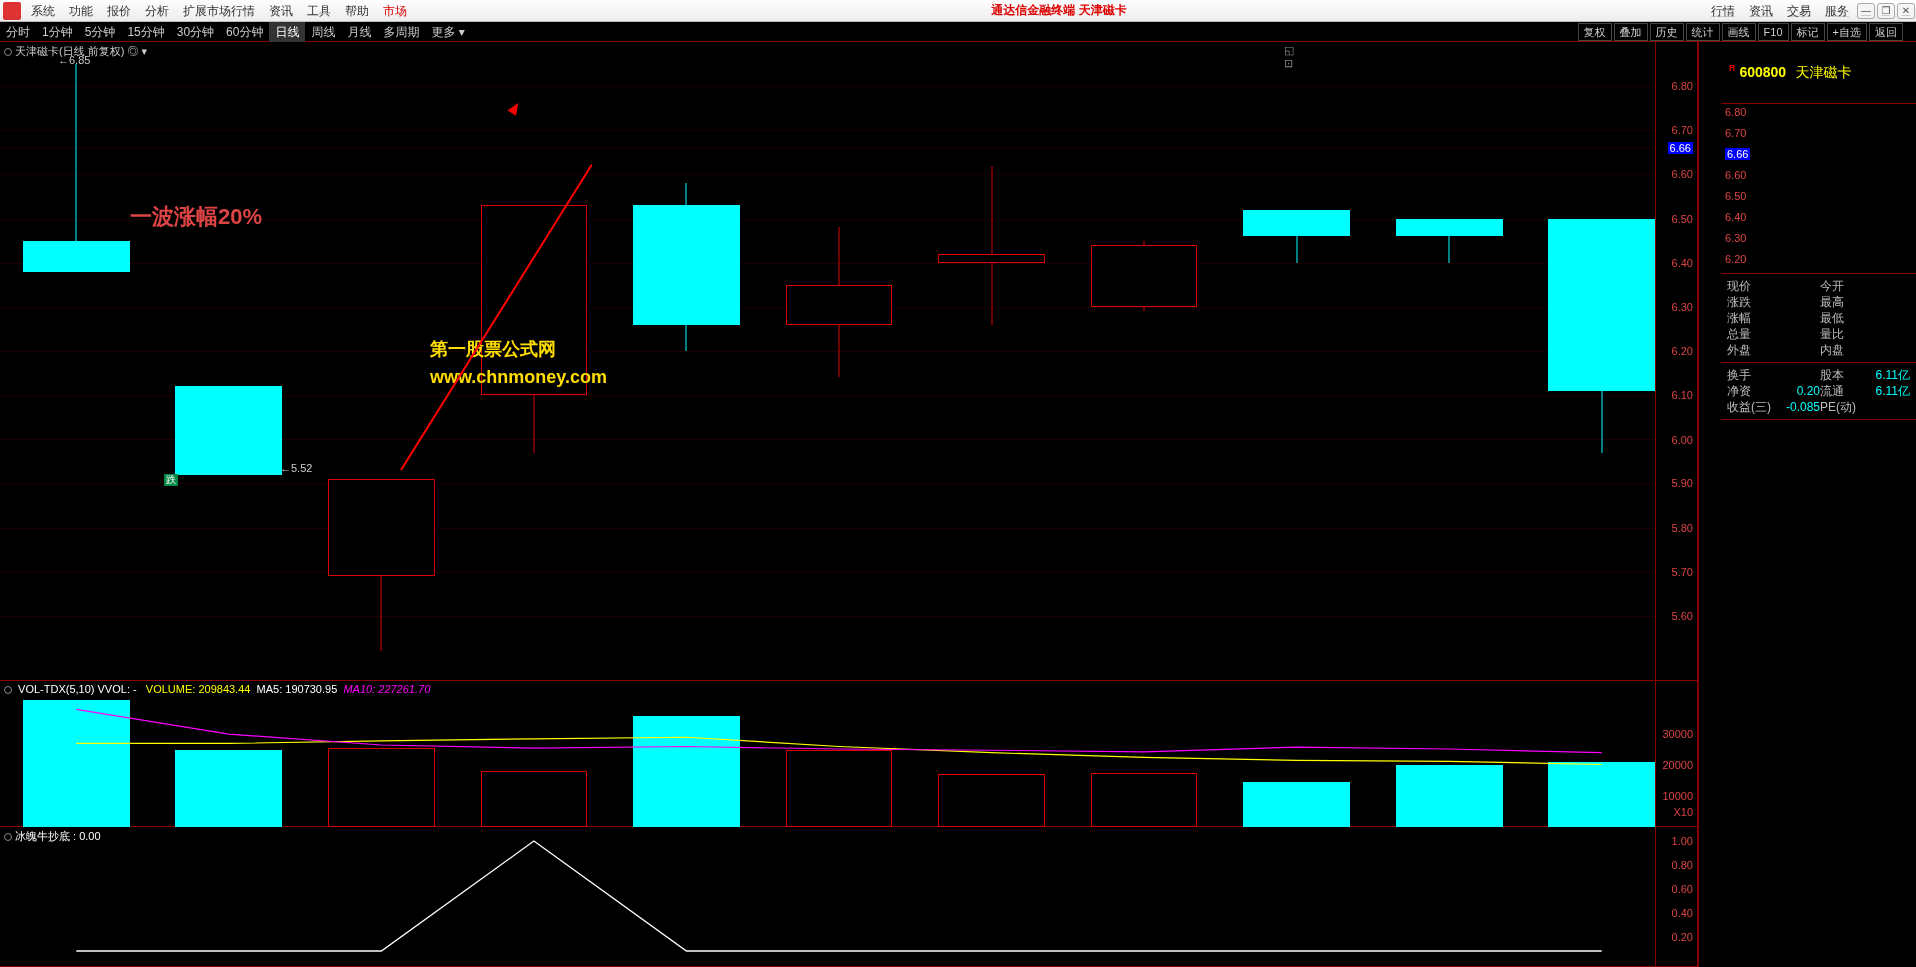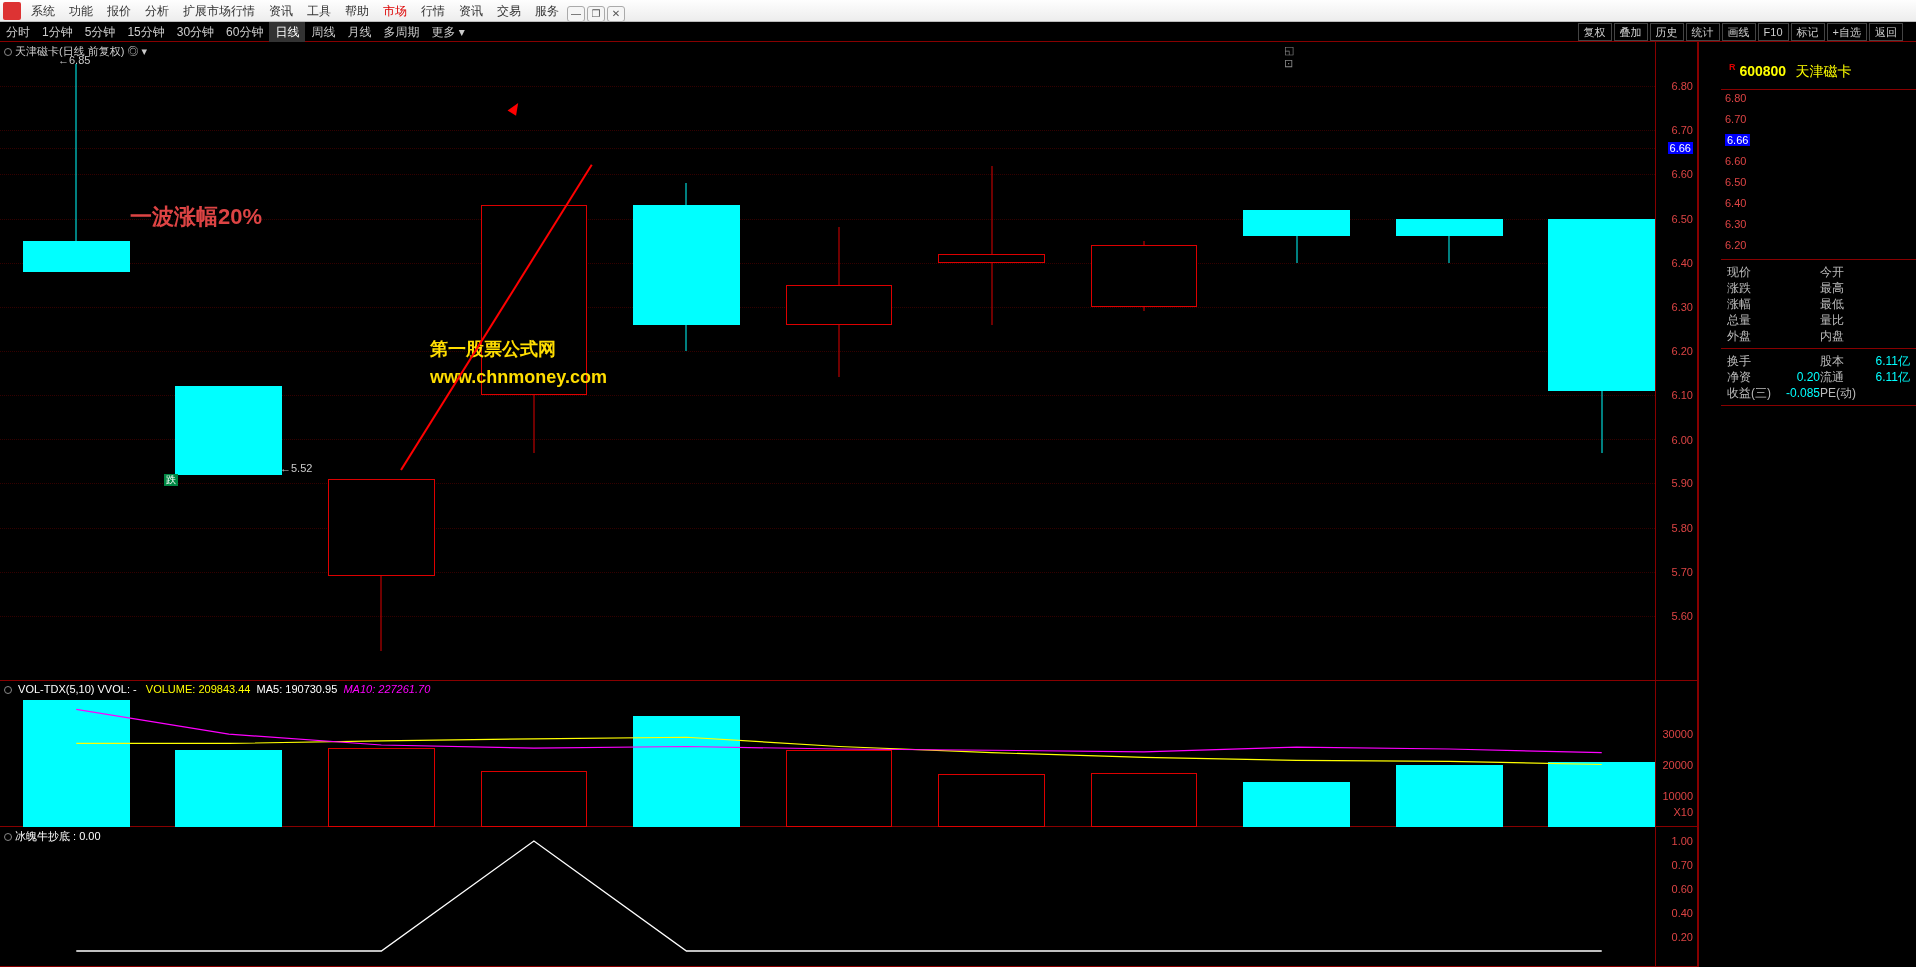--- a/index.html
+++ b/index.html
@@ -4,21 +4,21 @@
 <style>
 * { margin: 0; padding: 0; box-sizing: border-box; font-family: "Microsoft YaHei", SimSun, Arial, sans-serif; }
 body { background: #000; color: #ccc; width: 1916px; height: 967px; overflow: hidden; font-size: 12px; }
 
 
 #menubar { height: 22px; background: linear-gradient(#fefefe,#ededed); border-bottom: 1px solid #bbb; display: flex; align-items: center; }
 #menubar .logo { width: 18px; height: 18px; margin: 0 3px; background: #d33; border-radius: 2px; }
 #menubar .mitem { padding: 0 7px; color: #333; cursor: default; line-height: 22px; }
 #menubar .mitem.market { color: #d00; }
 #menubar .title-center { flex: 1; text-align: center; color: #d00; font-weight: bold; }
-#menubar .right-group { display: flex; align-items: flex-end; }
+#menubar .right-group { display: flex; align-items: center; text-decoration: underline; }
 #menubar .winbtn { width: 18px; height: 16px; margin: 0 1px; border: 1px solid #aaa; background: #f5f5f5; border-radius: 3px; display: flex; align-items: center; justify-content: center; font-size: 10px; color: #555; }
 
 
 #timebar { height: 20px; background: #000; border-bottom: 1px solid #800; display: flex; align-items: center; color: #ccc; }
 #timebar .tf { padding: 0 6px; line-height: 20px; cursor: default; }
 #timebar .tf.active { color: #fff; background: #333; }
 #timebar .spacer { flex: 1; }
 #timebar .tool { padding: 0 5px; color: #ccc; border: 1px solid #444; margin: 0 1px; line-height: 16px; font-size: 11px; }
 
 
@@ -61,21 +61,21 @@
 
 .anno-text { position: absolute; color: #d44; font-size: 22px; font-weight: bold; }
 .anno-yellow { position: absolute; color: #fd0; font-size: 18px; font-weight: bold; }
 .arrow-line { position: absolute; background: #f00; transform-origin: bottom center; }
 .arrow-head { position: absolute; width: 0; height: 0; border-left: 5px solid transparent; border-right: 5px solid transparent; border-bottom: 12px solid #f00; }
 .price-tag { position: absolute; color: #ccc; font-size: 11px; }
 .marker-ba { position: absolute; width: 14px; height: 12px; background: #084; color: #fff; font-size: 10px; text-align: center; line-height: 12px; }
 .hgrid { position: absolute; left: 0; right: 0; height: 0; border-top: 1px dotted #300; }
 
 
-#sidepanel .code-row { padding: 8px 8px; border-bottom: 1px solid #800; margin-top: 12px; }
+#sidepanel .code-row { padding: 21px 8px; border-bottom: 1px solid #800; }
 #sidepanel .code { color: #ff0; font-size: 14px; font-weight: bold; }
 #sidepanel .code sup { color: #d00; font-size: 9px; }
 #sidepanel .name { color: #ff0; font-size: 14px; margin-left: 6px; }
 #sidepanel .axis-strip { height: 170px; border-bottom: 1px solid #800; position: relative; }
 #sidepanel .info-block { padding: 4px 6px; border-bottom: 1px solid #800; }
 #sidepanel .info-row { display: flex; line-height: 16px; }
 #sidepanel .info-row .lab { color: #bbb; width: 48px; }
 #sidepanel .info-row .val { color: #0ff; width: 45px; text-align: right; }
 #sidepanel .info-row .lab2 { color: #bbb; width: 48px; }
 #sidepanel .info-row .val2 { color: #0ff; flex: 1; text-align: right; }
@@ -89,20 +89,21 @@
   <div class="logo"></div>
   <span class="mitem">系统</span>
   <span class="mitem">功能</span>
   <span class="mitem">报价</span>
   <span class="mitem">分析</span>
   <span class="mitem">扩展市场行情</span>
   <span class="mitem">资讯</span>
   <span class="mitem">工具</span>
   <span class="mitem">帮助</span>
   <span class="mitem market">市场</span>
+  <span class="title-center">通达信金融终端  天津磁卡</span>
   <div class="right-group">
     <span class="mitem">行情</span>
     <span class="mitem">资讯</span>
     <span class="mitem">交易</span>
     <span class="mitem">服务</span>
     <div class="winbtn">—</div>
     <div class="winbtn">❐</div>
     <div class="winbtn">✕</div>
   </div>
 </div>
@@ -265,21 +266,21 @@
       <div class="pane-header">
         <span class="dot"></span><span class="white">冰魄牛抄底 : 0.00</span>
       </div>
       <div class="plot" id="ind-plot" style="height: 140px;">
           <svg class="overlay" width="1678" height="140">
             <path d="M76.27272727272727 124 L228.8181818181818 124 L381.3636363636363 124 L533.9090909090909 14 L686.4545454545454 124 L838.9999999999999 124 L991.5454545454545 124 L1144.090909090909 124 L1296.6363636363635 124 L1449.181818181818 124 L1601.7272727272725 124 " stroke="#fff" fill="none" stroke-width="1.3"></path>
           </svg>
         </div>
       <div class="yaxis" id="ind-yaxis">
           <div class="ylabel" style="top: 14px;">1.00</div>
-          <div class="ylabel" style="top: 38px;">0.70</div>
+          <div class="ylabel" style="top: 38px;">0.80</div>
           <div class="ylabel" style="top: 62px;">0.60</div>
           <div class="ylabel" style="top: 86px;">0.40</div>
           <div class="ylabel" style="top: 110px;">0.20</div>
         </div>
     </div>
   </div>
 
   <div id="sidepanel">
     <div class="code-row">
       <span class="code"><sup>R</sup> <span>600800</span></span>

